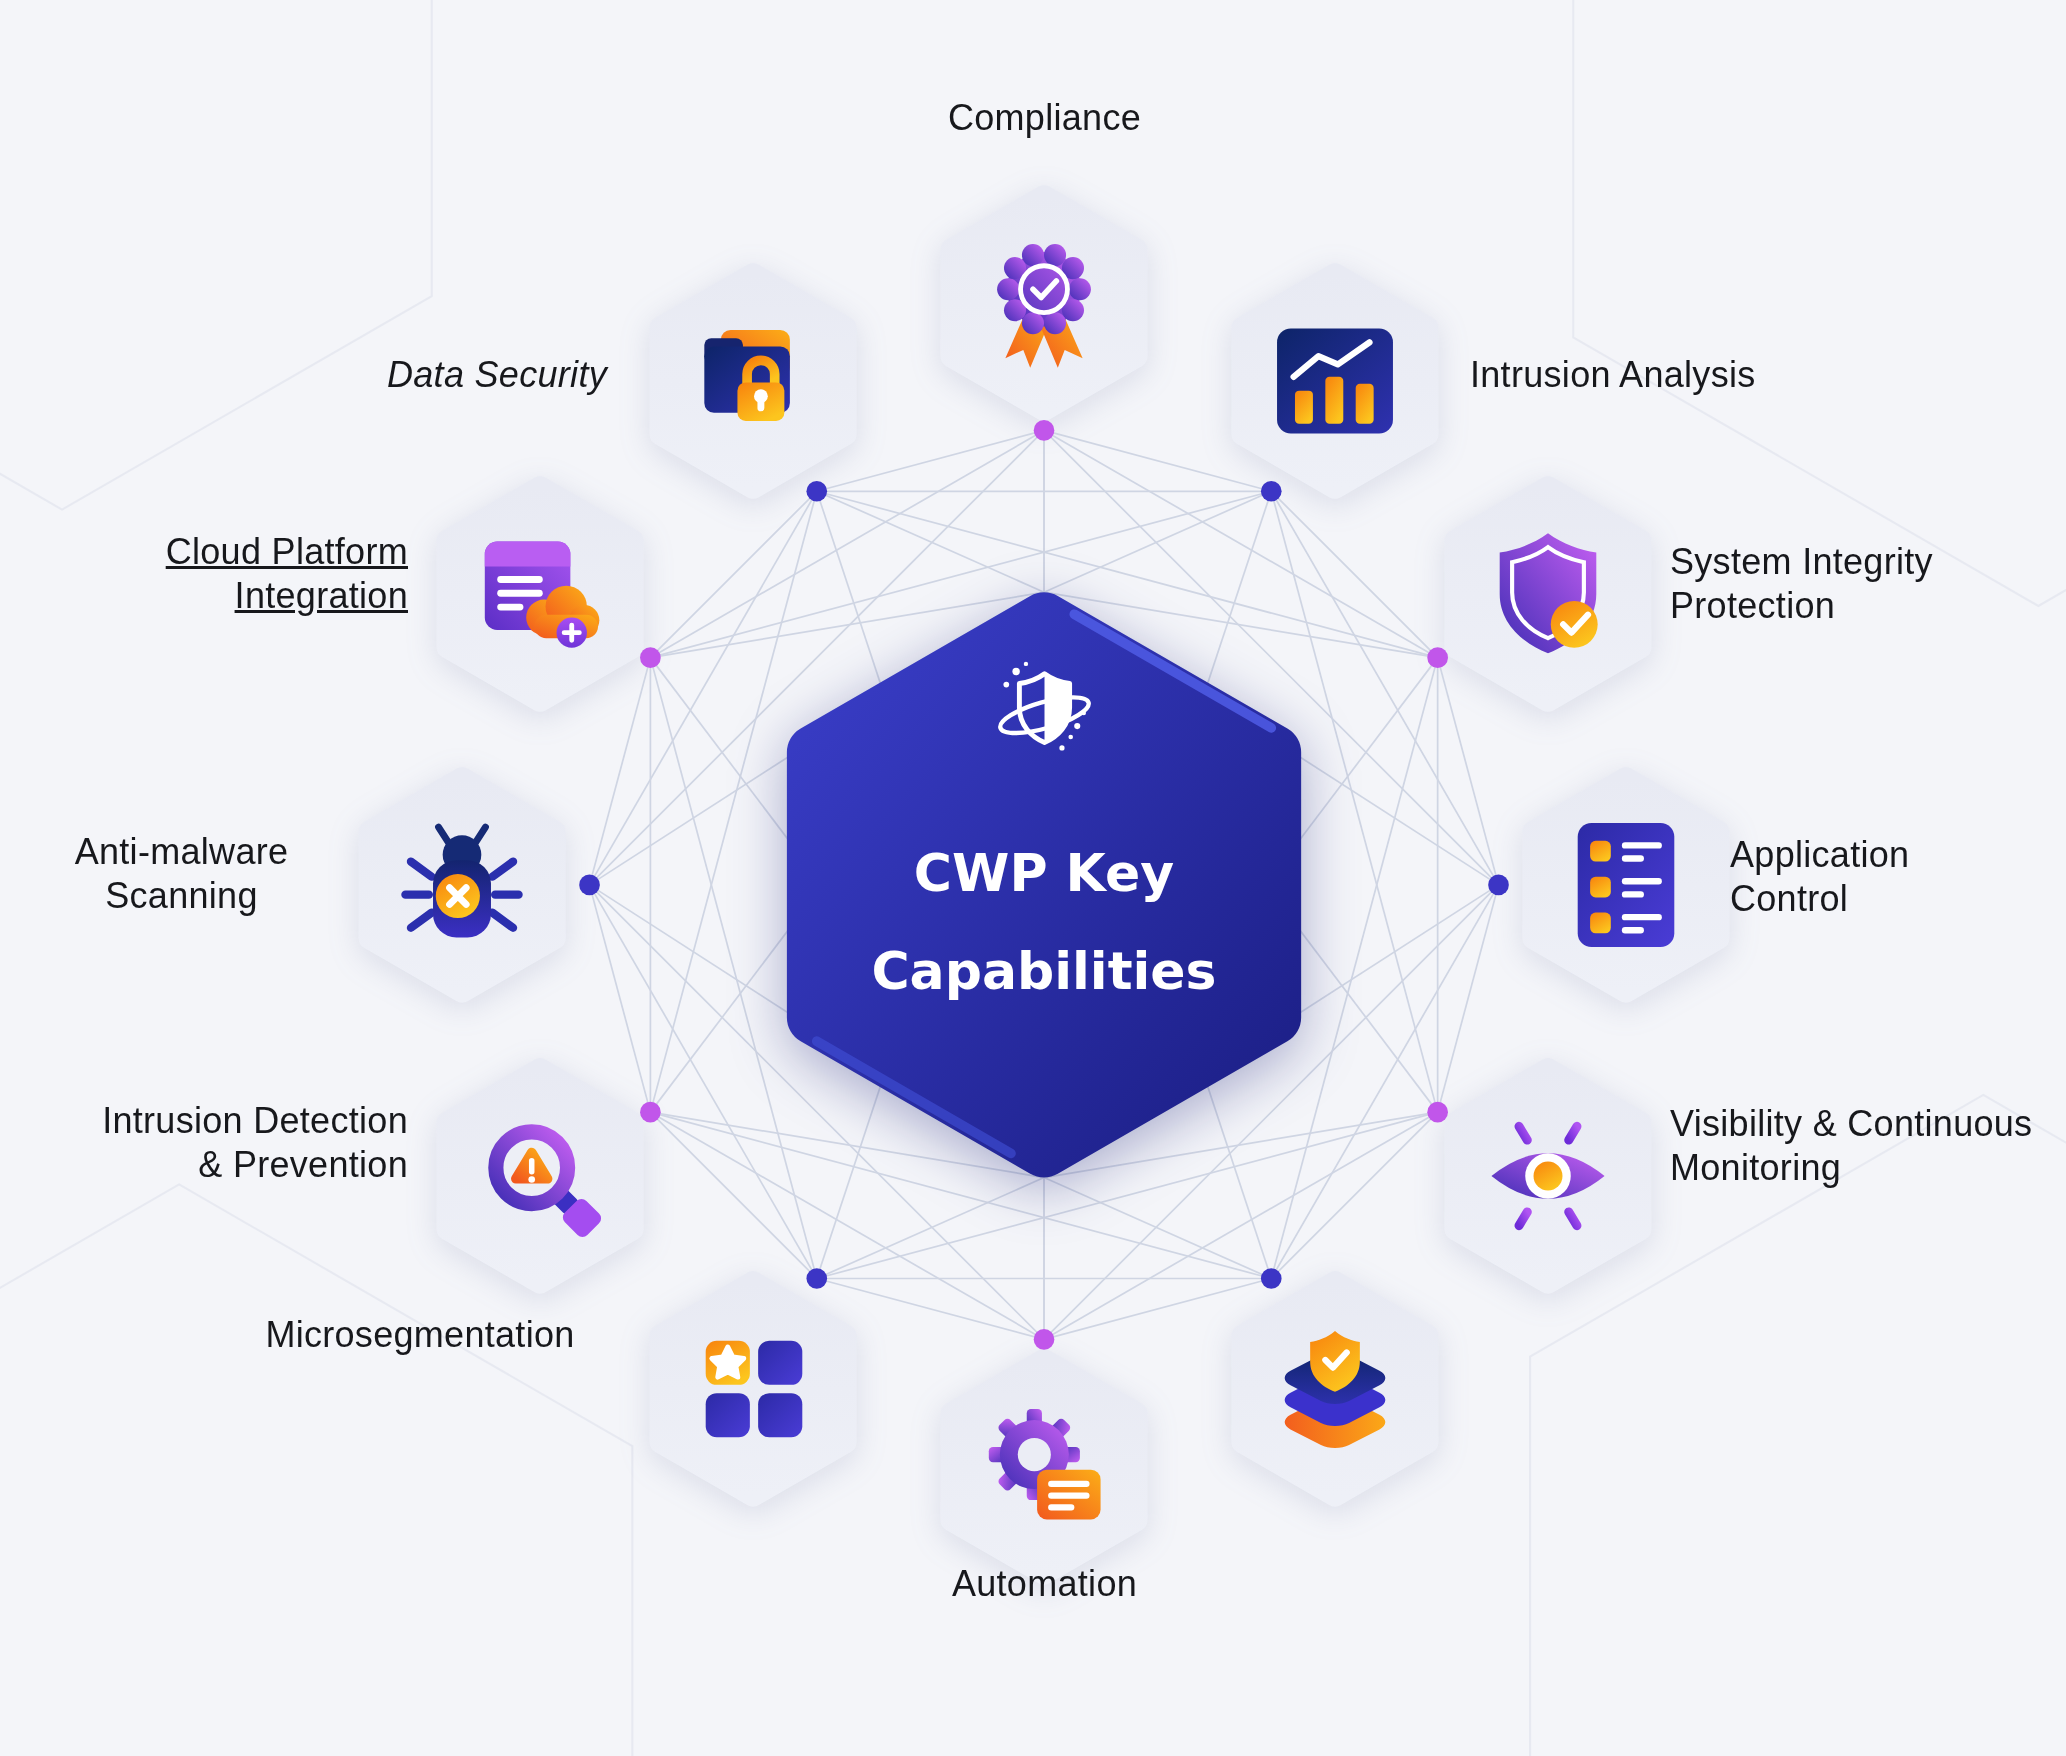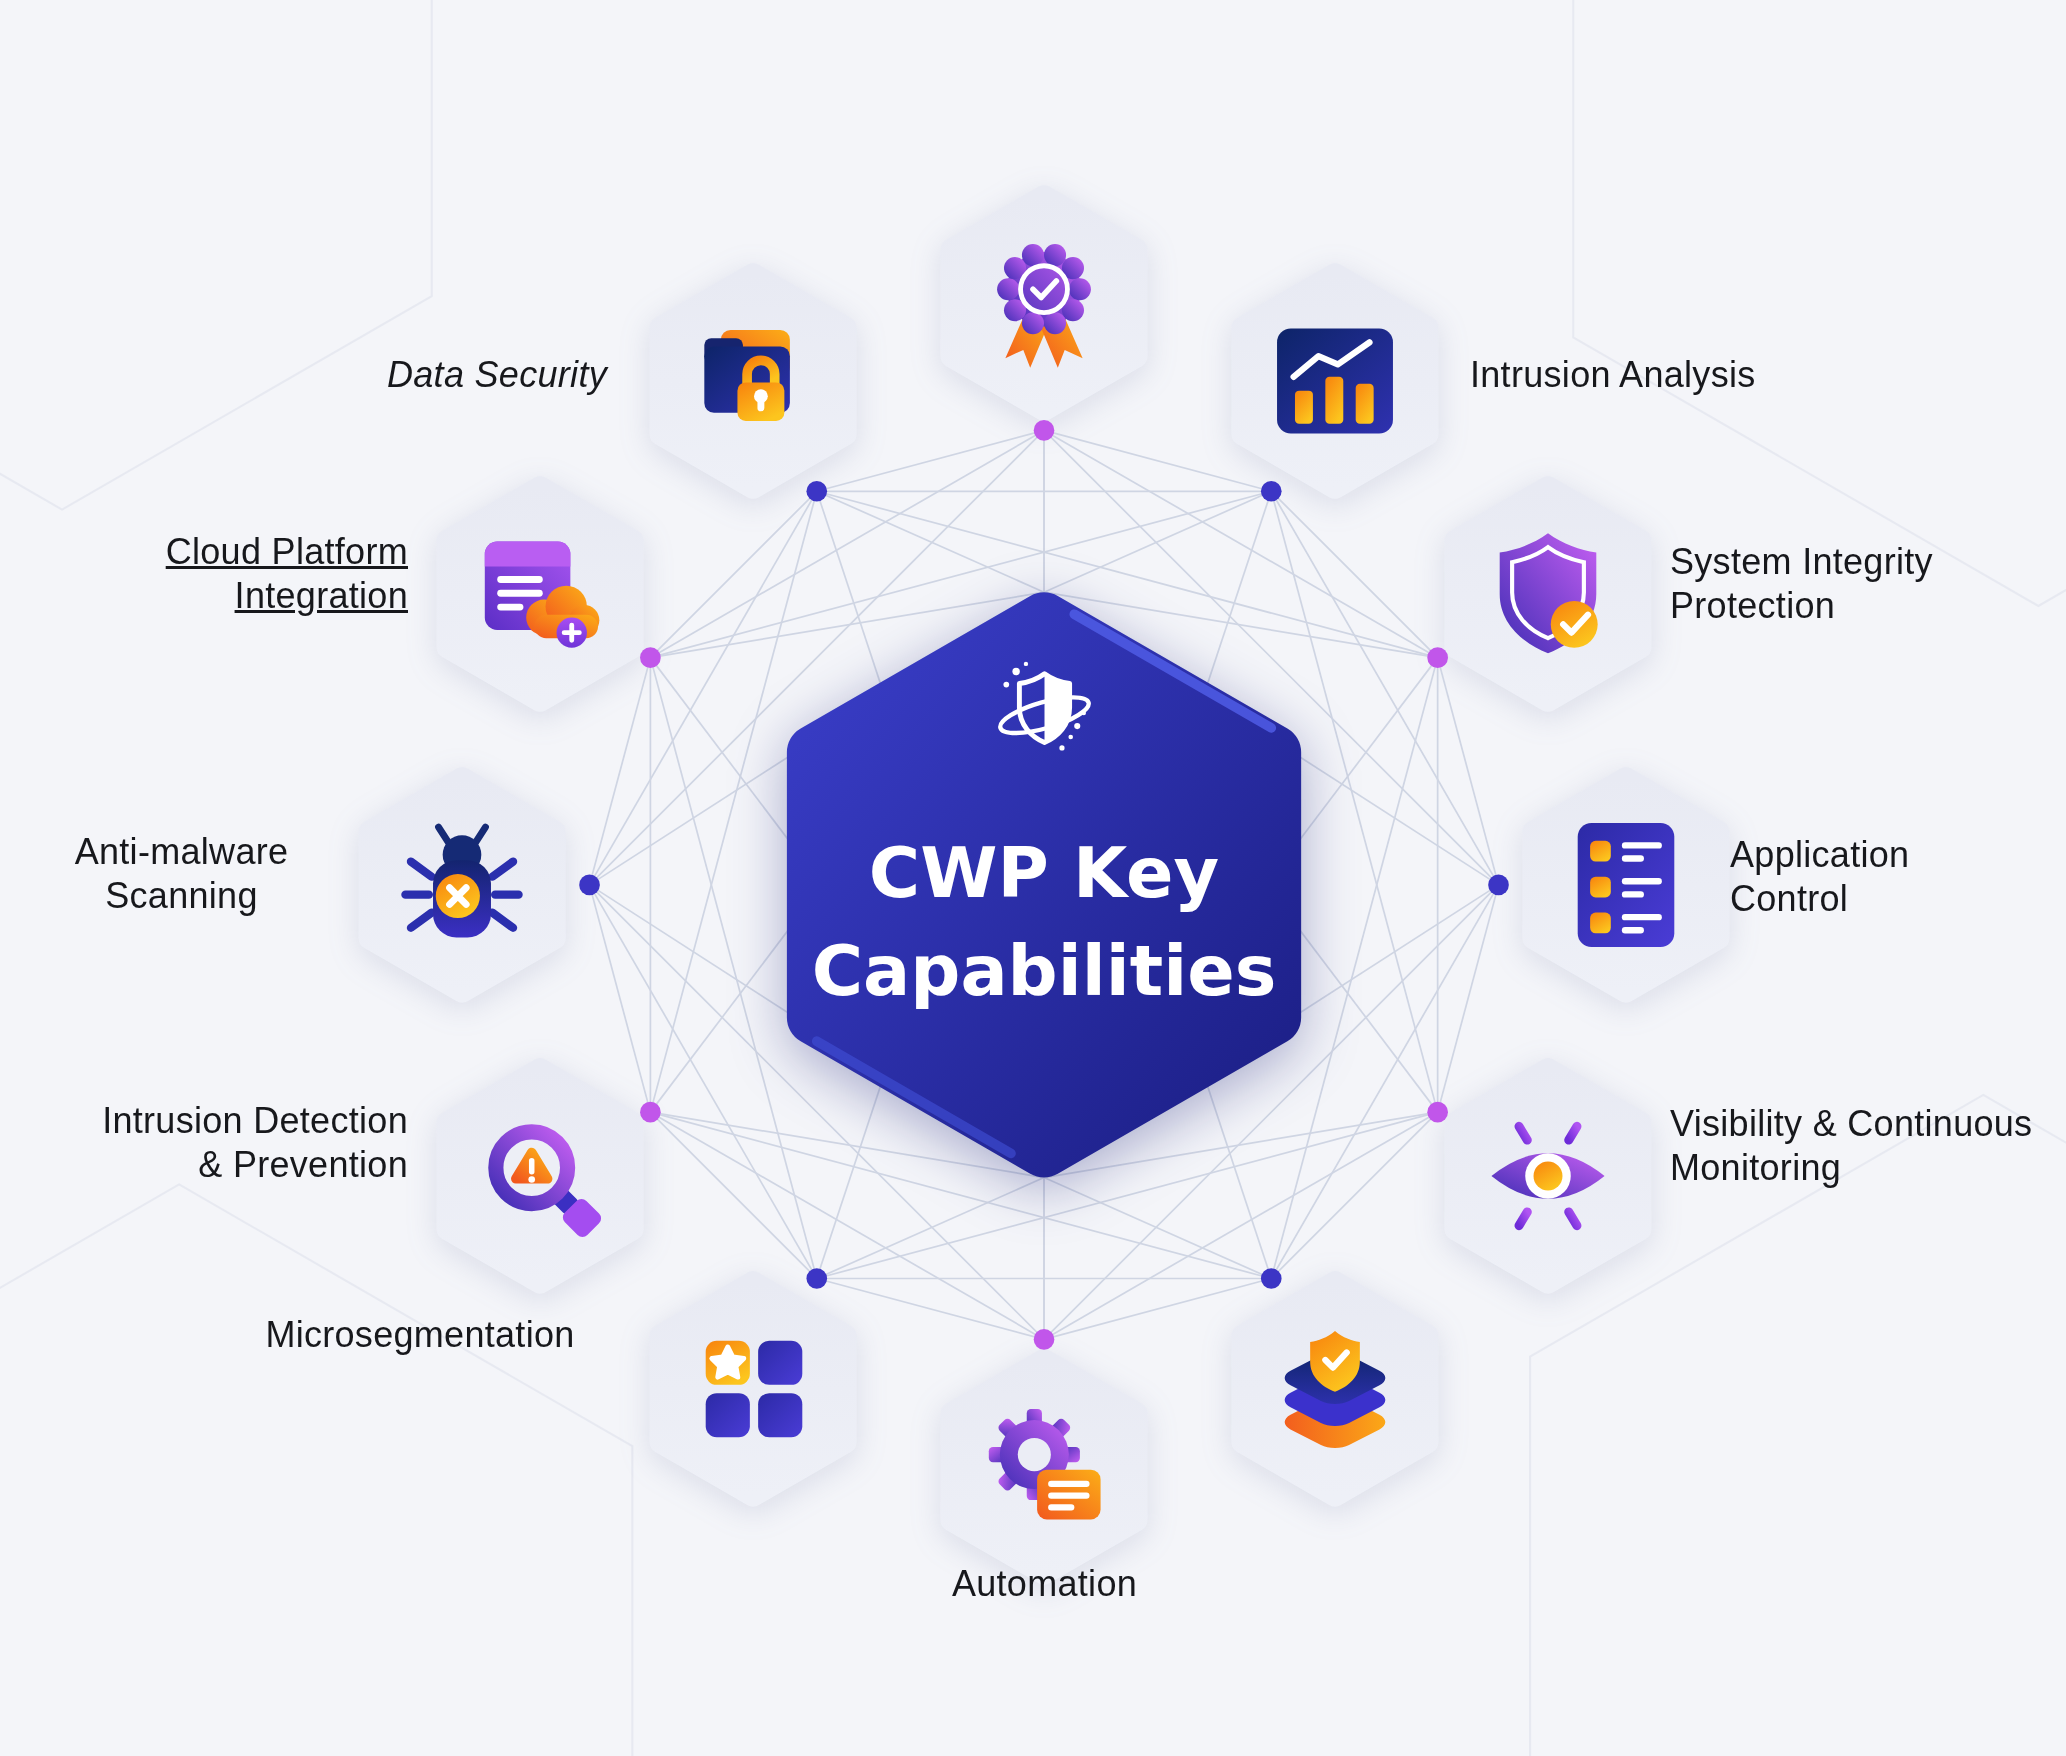--- a/index.html
+++ b/index.html
@@ -27,21 +27,21 @@
   .l5{left:1459px;top:1313px;width:565px;}
   .l6{left:769px;top:1562px;width:551px;text-align:center;}
   .l7{left:227px;top:1313px;width:386px;text-align:center;}
   .l8{left:22px;top:1099px;width:386px;text-align:right;}
   .l9{left:23px;top:830px;width:317px;text-align:center;}
   .l10{left:22px;top:530px;width:386px;text-align:right;text-decoration:underline;}
   .l11{left:221px;top:353px;width:386px;text-align:right;font-style:italic;}
   .logo{position:absolute;left:979px;top:656px;width:131px;height:114px;}
   .logo svg{width:100%;height:100%;}
   .title{position:absolute;left:748px;top:824px;width:592px;text-align:center;
-         font-family:"DejaVu Sans",sans-serif;font-weight:800;font-size:70px;
+         font-family:"DejaVu Sans",sans-serif;font-weight:800;font-size:52px;
          line-height:98px;color:#ffffff;letter-spacing:0px;}
   .title span{display:block;}
 </style>
 </head>
 <body>
 
 <div id="stage">
 
   <svg id="net" viewBox="0 0 3000 2550" xmlns="http://www.w3.org/2000/svg">
       <defs>
@@ -375,20 +375,23 @@
  <rect x="26" y="13" width="50" height="34" rx="7" fill="url(#gOrange)"></rect>
  <rect x="14" y="19" width="28" height="18" rx="5" fill="#16246e"></rect>
  <rect x="14" y="25" width="62" height="48" rx="7" fill="url(#gNavy)"></rect>
  <path d="M45 52 v-7 a10 10 0 0 1 20 0 v7" fill="none" stroke="url(#gOrangeY)" stroke-width="7"></path>
  <rect x="38" y="51" width="34" height="28" rx="6" fill="url(#gOrangeY)"></rect>
  <circle cx="55" cy="61" r="5" fill="#fff"></circle>
         <rect x="52.5" y="62" width="5" height="10" rx="2.5" fill="#fff"></rect>
       </svg>
     </div>
 
+  <div class="lab l0">
+    <span>Compliance</span>
+    </div>
   <div class="lab l1">
     <span>Intrusion Analysis</span>
     </div>
   <div class="lab l2">
     <span>System Integrity</span>
     <span>Protection</span>
     </div>
   <div class="lab l3">
     <span>Application</span>
     <span>Control</span>

